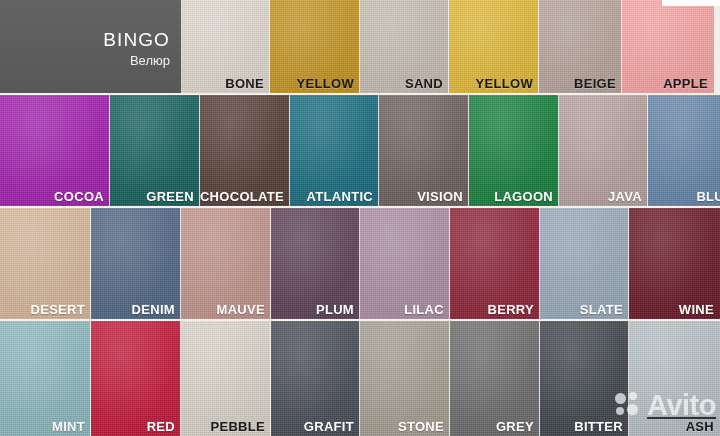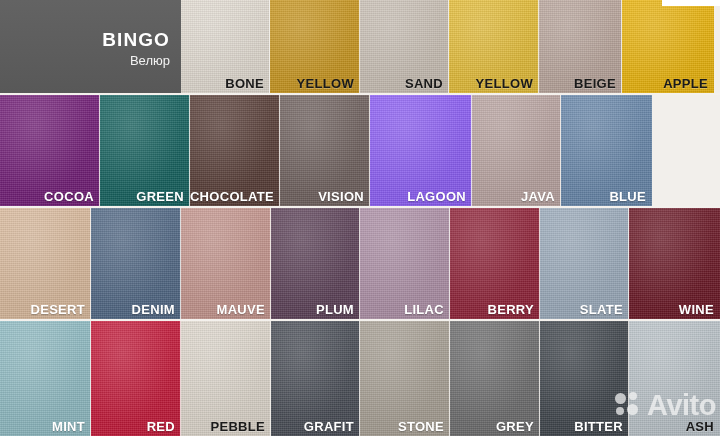--- a/index.html
+++ b/index.html
@@ -88,21 +88,21 @@
     left: 0; top: 0;
     width: 181px; height: 93px;
     background: linear-gradient(180deg, #636363 0%, #5d5d5d 55%, #585858 100%);
     z-index: 6;
   }
   #brand .btitle {
     position: absolute;
     right: 11px; top: 29px;
     color: #fff;
     font-size: 19px;
-    font-weight: bold;
+    font-weight: normal;
     letter-spacing: 1.1px;
   }
   #brand .bsub {
     position: absolute;
     right: 11px; top: 53px;
     color: #f2f2f2;
     font-size: 13px;
     font-weight: normal;
   }
 
@@ -119,20 +119,21 @@
   #watermark {
     position: absolute;
     right: 4px; bottom: 14px;
     height: 34px;
     display: flex;
     align-items: center;
     gap: 4px;
     opacity: .72;
     z-index: 8;
     pointer-events: none;
+    text-decoration: underline;
   }
   #watermark .mark { position: relative; width: 28px; height: 26px; }
   #watermark .mark i {
     position: absolute;
     border-radius: 50%;
     background: #f6f6f6;
     display: block;
   }
   #watermark .mark i:nth-child(1) { width: 11px; height: 11px; left: 0;  top: 1px; }
   #watermark .mark i:nth-child(2) { width: 8px;  height: 8px;  left: 14px; top: 0; }
@@ -174,48 +175,53 @@
       <div class="cell" style="width: 90px; background: rgb(228, 188, 53);">
         <div class="weave"></div>
         <div class="sheen"></div>
         <div class="lbl dark">YELLOW</div>
       </div>
       <div class="cell" style="width: 83px; background: rgb(185, 165, 155);">
         <div class="weave"></div>
         <div class="sheen"></div>
         <div class="lbl dark">BEIGE</div>
       </div>
-      <div class="cell" style="width: 92px; background: #eab308;">
+      <div class="cell" style="width: 92px; background: #fca5a5;">
         <div class="weave"></div>
         <div class="sheen"></div>
         <div class="lbl dark">APPLE</div>
       </div>
     </div>
   <div class="row r1">
-      <div class="cell" style="width: 100px; background: #701a75;">
+      <div class="cell" style="width: 110px; background: #a21caf;">
         <div class="weave"></div>
         <div class="sheen"></div>
         <div class="lbl light">COCOA</div>
       </div>
       <div class="cell" style="width: 90px; background: rgb(18, 96, 93); text-align: right;">
         <div class="weave"></div>
         <div class="sheen"></div>
         <div class="lbl light">GREEN</div>
       </div>
       <div class="cell" style="width: 90px; background: rgb(85, 58, 51);">
         <div class="weave"></div>
         <div class="sheen"></div>
         <div class="lbl light">CHOCOLATE</div>
       </div>
+      <div class="cell" style="width: 89px; background: rgb(21, 107, 127);">
+        <div class="weave"></div>
+        <div class="sheen"></div>
+        <div class="lbl light">ATLANTIC</div>
+      </div>
       <div class="cell" style="width: 90px; background: rgb(109, 95, 92);">
         <div class="weave"></div>
         <div class="sheen"></div>
         <div class="lbl light">VISION</div>
       </div>
-      <div class="cell" style="width: 102px; background: #8b5cf6;">
+      <div class="cell" style="width: 90px; background: #15803d;">
         <div class="weave"></div>
         <div class="sheen"></div>
         <div class="lbl light">LAGOON</div>
       </div>
       <div class="cell" style="width: 89px; background: rgb(185, 163, 160);">
         <div class="weave"></div>
         <div class="sheen"></div>
         <div class="lbl light">JAVA</div>
       </div>
       <div class="cell" style="width: 91px; background: rgb(101, 133, 169);">

